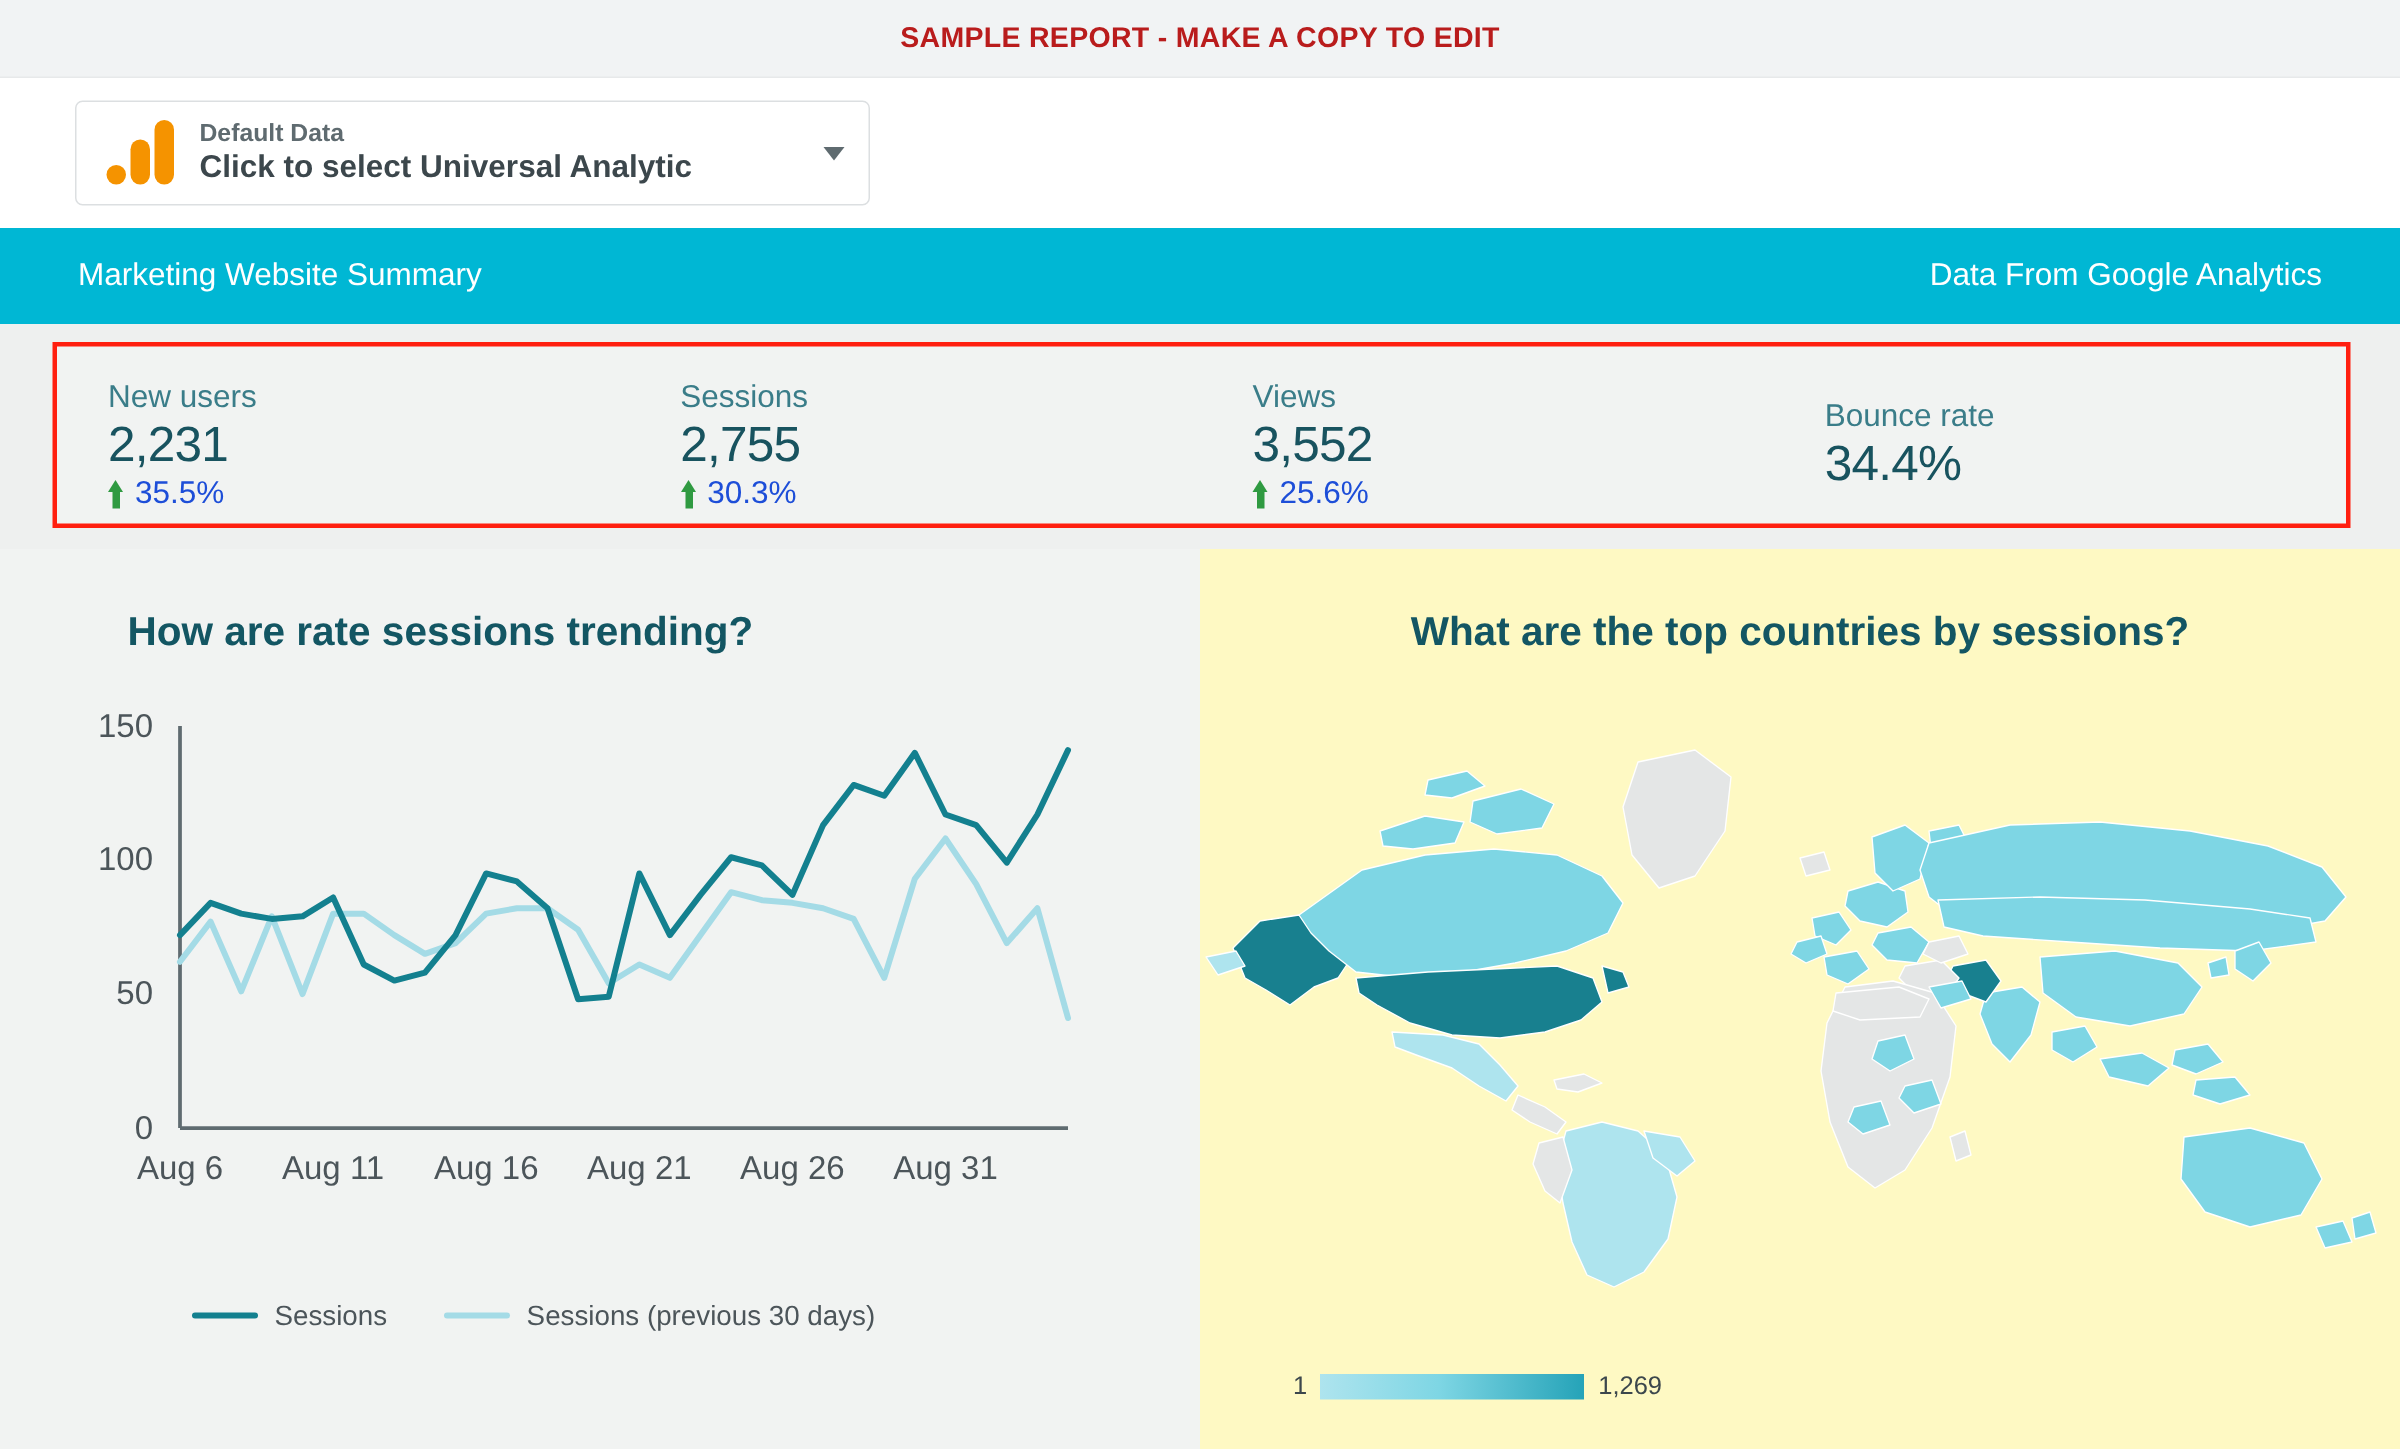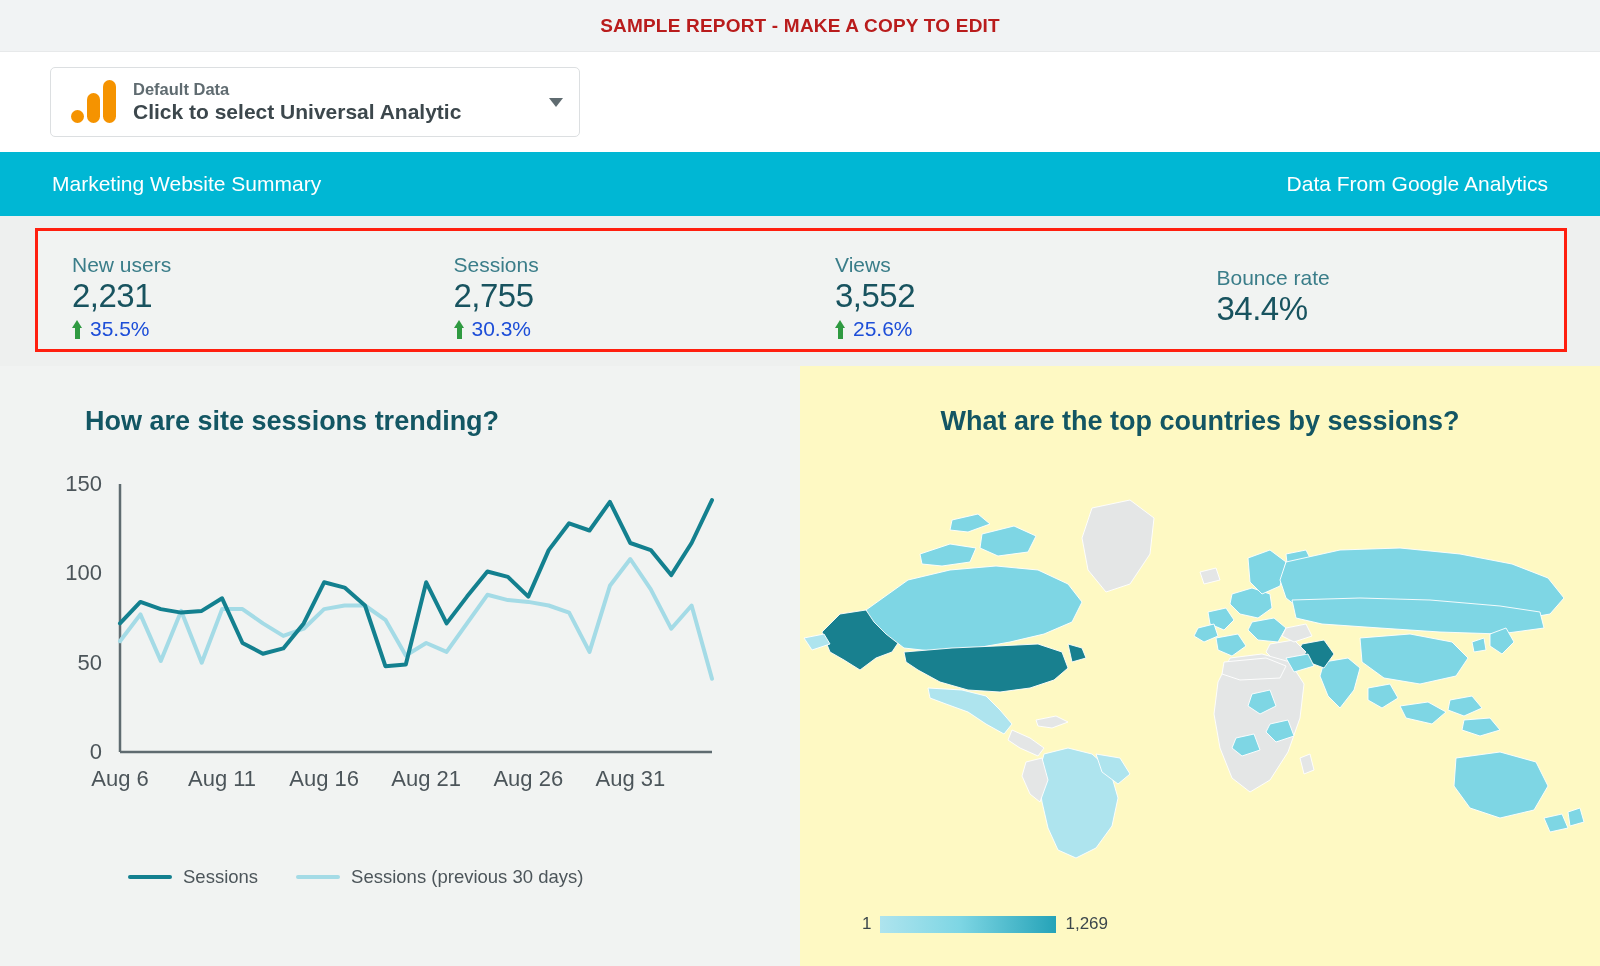--- a/index.html
+++ b/index.html
@@ -189,21 +189,21 @@
         <div class="kpi-label">Bounce rate</div>
         <div class="kpi-value">34.4%</div>
       </div>
 
     </div>
   </div>
 
   <div class="content">
 
     <div class="panel-left">
-      <div class="panel-title">How are site sessions trending?</div>
+      <div class="panel-title">How are rate sessions trending?</div>
 
       <div class="chart-area">
         <svg class="chart-svg" id="line-chart" width="800" height="390" viewBox="0 0 800 390">
             <text x="102" y="285" text-anchor="end" font-family="Liberation Sans, sans-serif" font-size="22" fill="#4c555a">0</text>
             <text x="102" y="195.66666666666669" text-anchor="end" font-family="Liberation Sans, sans-serif" font-size="22" fill="#4c555a">50</text>
             <text x="102" y="106.33333333333334" text-anchor="end" font-family="Liberation Sans, sans-serif" font-size="22" fill="#4c555a">100</text>
             <text x="102" y="17" text-anchor="end" font-family="Liberation Sans, sans-serif" font-size="22" fill="#4c555a">150</text>
             <line x1="120" y1="10" x2="120" y2="278" stroke="#5f6b70" stroke-width="2.5"></line>
             <line x1="120" y1="278" x2="712" y2="278" stroke="#5f6b70" stroke-width="2.5"></line>
             <text x="120" y="312" text-anchor="middle" font-family="Liberation Sans, sans-serif" font-size="22" fill="#4c555a">Aug 6</text>

